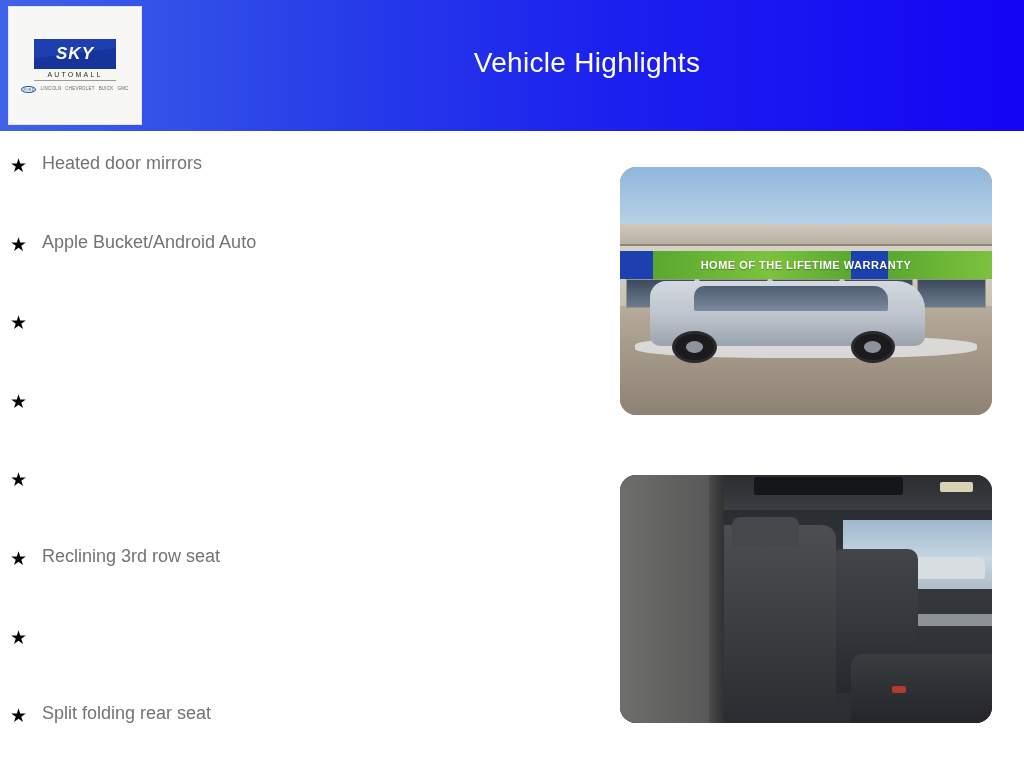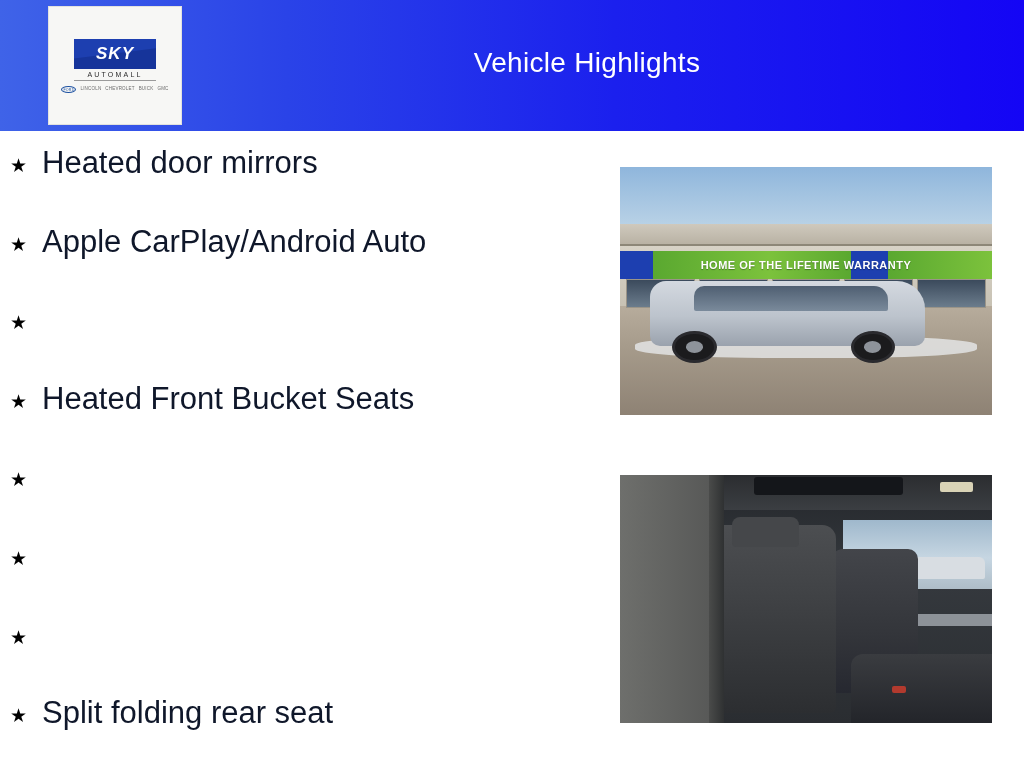--- a/index.html
+++ b/index.html
@@ -51,21 +51,20 @@
     left: 8px;
     top: 6px;
     width: 134px;
     height: 119px;
     background: #f7f7f5;
     border: 1px solid #e2e2de;
     display: flex;
     flex-direction: column;
     align-items: center;
     justify-content: center;
-    margin-left: 40px;
   }
 
   .logo-inner {
     width: 98px;
     display: flex;
     flex-direction: column;
     align-items: center;
   }
 
   .logo-sky {
@@ -160,32 +159,33 @@
     width: 32px;
     flex: 0 0 32px;
     text-align: left;
     color: #000000;
     font-size: 19px;
     line-height: 30px;
     padding-top: 3px;
   }
 
   .bullet-text {
-    color: #0f172a;
-    font-size: 31px;
+    color: #737373;
+    font-size: 18px;
     line-height: 30px;
     font-weight: 400;
     white-space: nowrap;
   }
 
   
   .photo {
     position: absolute;
     overflow: hidden;
     background: #f97316;
+    border-radius: 16px;
   }
 
   .photo-top {
     left: 620px;
     top: 36px;
     width: 372px;
     height: 248px;
   }
 
   .photo-bottom {
@@ -390,34 +390,34 @@
 
   <div class="content">
 
     <div class="bullets">
       <div class="bullet">
         <span class="bullet-star">★</span>
         <span class="bullet-text">Heated door mirrors</span>
       </div>
       <div class="bullet">
         <span class="bullet-star">★</span>
-        <span class="bullet-text">Apple CarPlay/Android Auto</span>
-      </div>
-      <div class="bullet">
-        <span class="bullet-star">★</span>
-      </div>
-      <div class="bullet">
-        <span class="bullet-star">★</span>
-        <span class="bullet-text">Heated Front Bucket Seats</span>
-      </div>
-      <div class="bullet">
-        <span class="bullet-star">★</span>
-      </div>
-      <div class="bullet">
-        <span class="bullet-star">★</span>
+        <span class="bullet-text">Apple Bucket/Android Auto</span>
+      </div>
+      <div class="bullet">
+        <span class="bullet-star">★</span>
+      </div>
+      <div class="bullet">
+        <span class="bullet-star">★</span>
+      </div>
+      <div class="bullet">
+        <span class="bullet-star">★</span>
+      </div>
+      <div class="bullet">
+        <span class="bullet-star">★</span>
+        <span class="bullet-text">Reclining 3rd row seat</span>
       </div>
       <div class="bullet">
         <span class="bullet-star">★</span>
       </div>
       <div class="bullet">
         <span class="bullet-star">★</span>
         <span class="bullet-text">Split folding rear seat</span>
       </div>
     </div>
 

